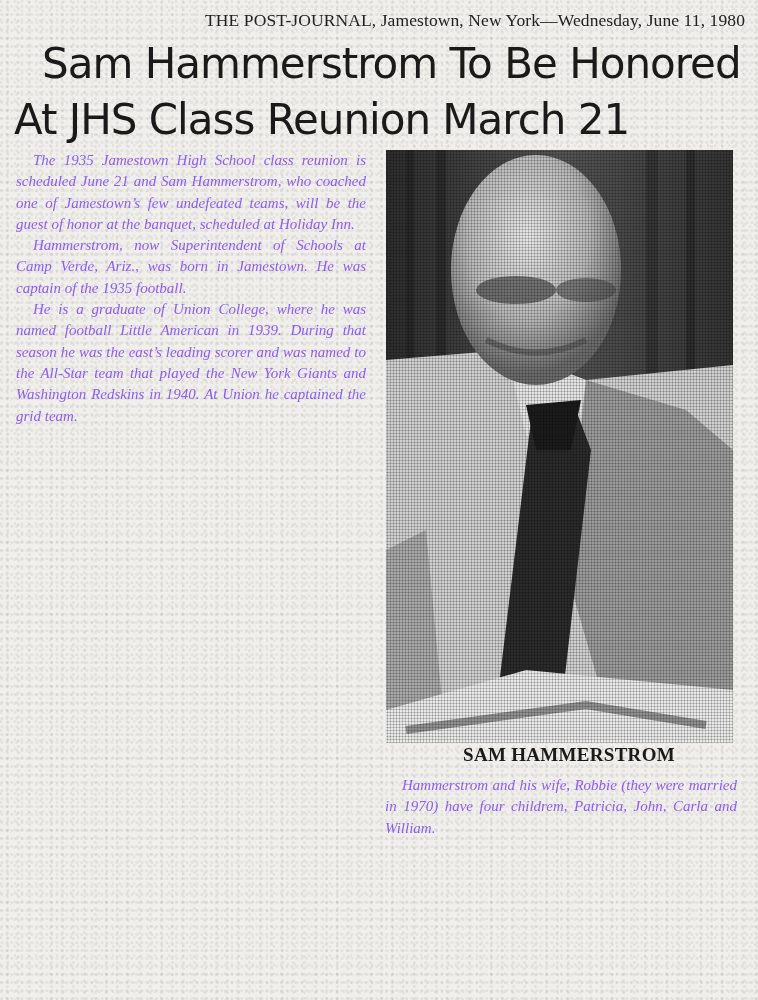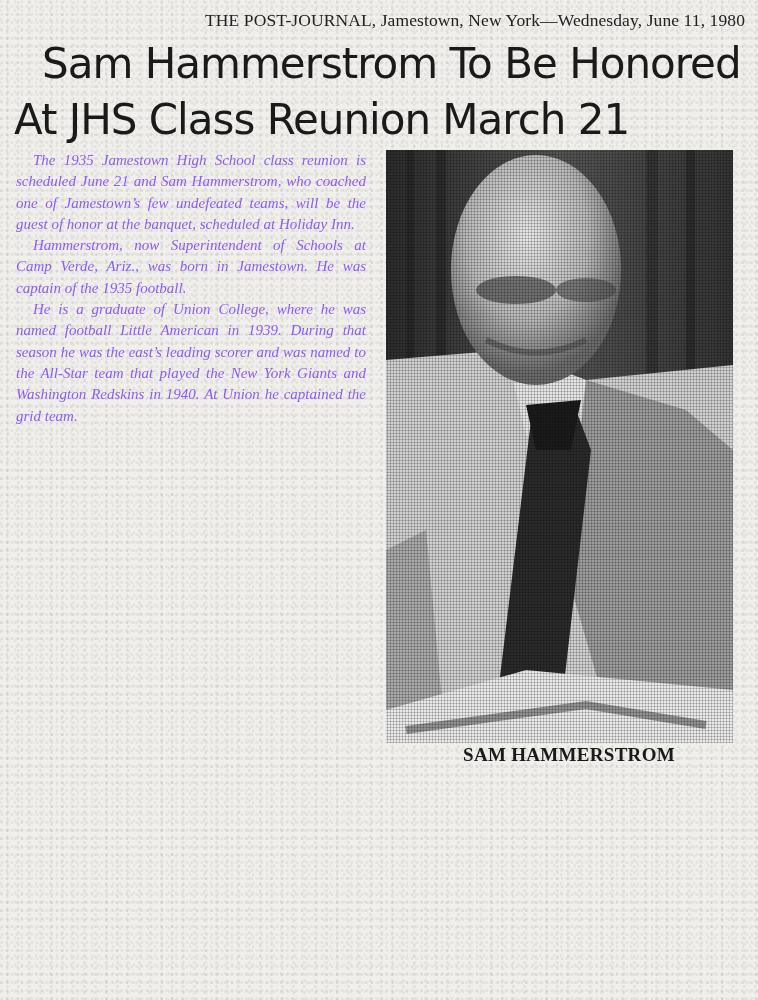--- a/index.html
+++ b/index.html
@@ -104,15 +104,16 @@
 
       <path d="M0 560 L140 520 L347 540 L347 593 L0 593 Z" fill="#e8e8e8"></path>
       <path d="M20 580 L200 555 L320 575" stroke="#555" stroke-width="8" fill="none" opacity="0.6"></path>
     </svg>
     <div class="halftone"></div>
   </div>
 
   <div class="caption">SAM HAMMERSTROM</div>
 
   <div class="col col-right">
+    <p>Hammerstrom and his wife, Robbie (they were married in 1970) have four childrem, Patricia, John, Carla and William.</p>
   </div>
 
 </div>
 
 </body></html>

